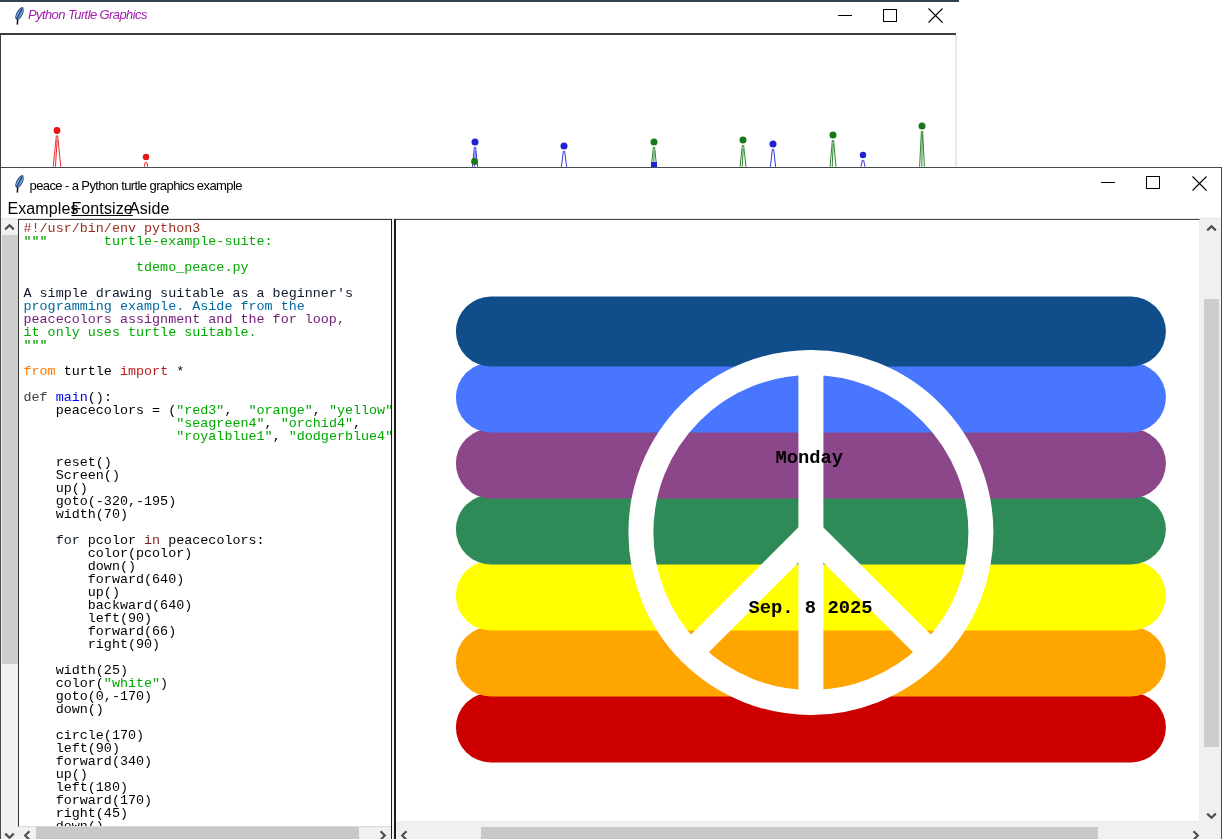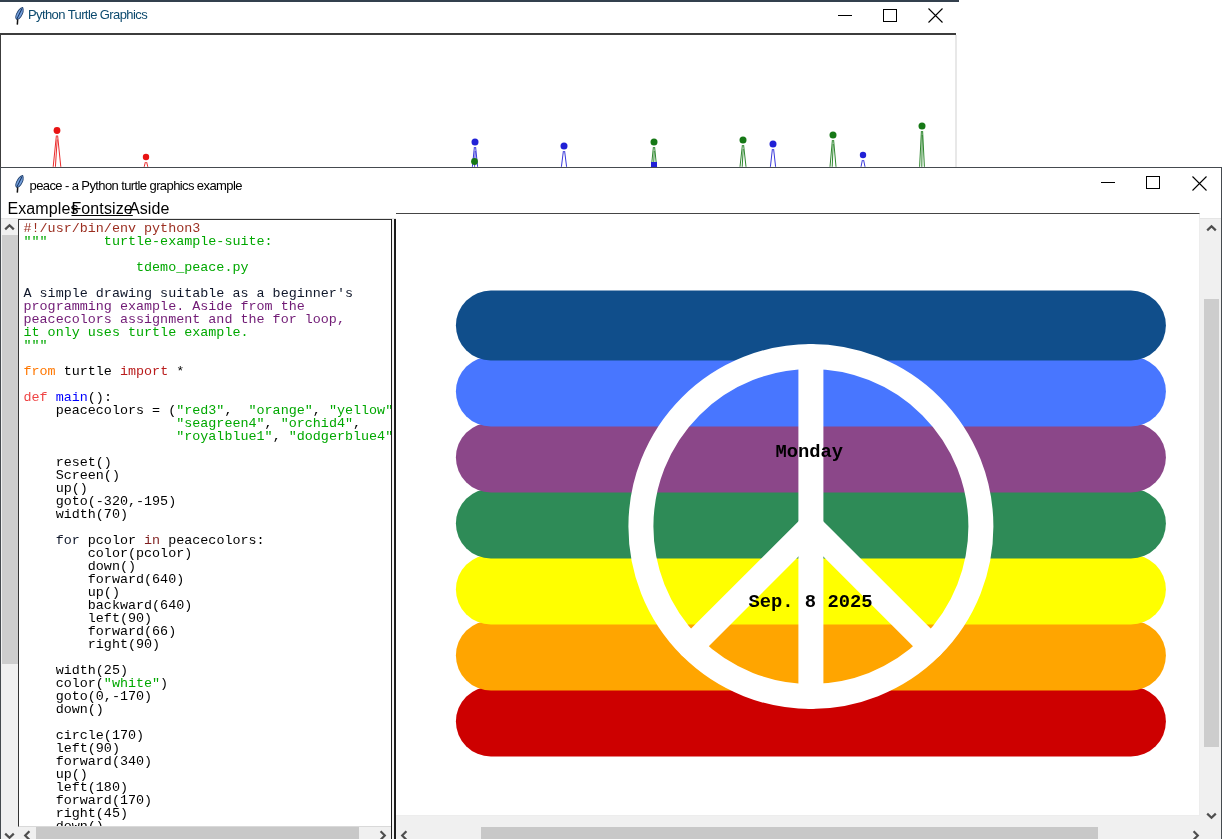--- a/index.html
+++ b/index.html
@@ -10,21 +10,21 @@
 
 <div class="abs" style="left:0; top:0; width:959px; height:170px; background:#fff;">
   <div class="abs" style="left:0; top:0; width:959px; height:1.5px; background:#33404d;"></div>
   <svg class="abs" style="left:13px; top:6px;" width="13" height="19" viewBox="0 0 13 19">
     <g transform="rotate(26 6.5 8)">
       <path d="M 6.5,0.7 C 8.7,2.5 9.4,6.2 8.9,9.9 C 8.6,12.3 7.6,13.7 6.3,14 C 4.9,13.7 4,12.1 3.8,9.4 C 3.6,5.8 4.6,2.3 6.5,0.7 Z" fill="#74a0dd" stroke="#25436e" stroke-width="0.9"></path>
       <line x1="6.4" y1="2.5" x2="6.3" y2="13.5" stroke="#153260" stroke-width="1"></line>
     </g>
     <path d="M 4.7,13.2 L 4.3,18.6" stroke="#111" stroke-width="1.5" fill="none"></path>
   </svg>
-  <div class="abs" style="left:28px; top:6.5px; font-size:13px; letter-spacing:-0.6px; color:#0c4a6e;">Python Turtle Graphics</div>
+  <div class="abs" style="left:28px; top:6.5px; font-size:13px; letter-spacing:-0.6px; color:#a21caf;font-style:italic;">Python Turtle Graphics</div>
   <div class="abs" style="left:838px; top:15px; width:14px; height:1.1px; background:#000;"></div>
   <div class="abs" style="left:883px; top:8.5px; width:13.5px; height:13.5px; border:1.1px solid #000;"></div>
   <svg class="abs" style="left:928px; top:8px;" width="15" height="15" viewBox="0 0 15 15">
     <path d="M 0.5,0.5 L 14.5,14.5 M 14.5,0.5 L 0.5,14.5" stroke="#000" stroke-width="1.1"></path>
     </svg>
   <div class="abs" style="left:0; top:32.5px; width:956px; height:2px; background:#3c3c3c;"></div>
   <div class="abs" style="left:0; top:34.5px; width:955px; height:136px; background:#fff; border-left:1.5px solid #3c3c3c;"></div>
   <div class="abs" style="left:955px; top:34.5px; width:2px; height:136px; background:#e8e8e8;"></div>
   <svg class="abs" style="left:0; top:0;" width="959" height="170" viewBox="0 0 959 170">
       <path d="M 53.2,166.8 L 56.4,135.5" fill="none" stroke="#e81313" stroke-width="0.9"></path>
@@ -107,28 +107,28 @@
       </svg>
     </div>
 
   <div class="abs" style="left:17px; top:51px; width:373px; height:607.5px; background:#fff; border:1px solid #333; border-right:none; border-bottom:1px solid #d9d9d9; overflow:hidden;">
     <pre style="position:absolute; left:4.5px; top:1.5px; font-family:'Liberation Mono',monospace; font-size:13.4px; line-height:13px; color:#000;"><span style="color:#9b2e20">#!/usr/bin/env python3</span>
 <span style="color:#00a800">"""       turtle-example-suite:</span>
 <span style="color:#00a800"></span>
 <span style="color:#00a800">              tdemo_peace.py</span>
 <span style="color:#00a800"></span>
 <span style="color:#0f172a">A simple drawing suitable as a beginner's</span>
-<span style="color:#701a75">programming example. Aside from the</span>
+<span style="color:#0369a1">programming example. Aside from the</span>
 <span style="color:#701a75">peacecolors assignment and the for loop,</span>
-<span style="color:#00a800">it only uses turtle example.</span>
+<span style="color:#00a800">it only uses turtle suitable.</span>
 <span style="color:#00a800">"""</span>
 
 <span style="color:#ff7700">from</span> turtle <span style="color:#b91c1c">import</span> *
 
-<span style="color:#ef4444">def</span> <span style="color:#0000ff">main</span>():
+<span style="color:#404040">def</span> <span style="color:#0000ff">main</span>():
     peacecolors = (<span style="color:#00a800">"red3"</span>,  <span style="color:#00a800">"orange"</span>, <span style="color:#00a800">"yellow"</span>,
                    <span style="color:#00a800">"seagreen4"</span>, <span style="color:#00a800">"orchid4"</span>,
                    <span style="color:#00a800">"royalblue1"</span>, <span style="color:#00a800">"dodgerblue4"</span>)
 
     reset()
     Screen()
     up()
     goto(-320,-195)
     width(70)
 
@@ -163,21 +163,21 @@
         <path d="M 10.4,4.2 L 6.2,8.5 L 10.4,12.8" fill="none" stroke="#4e4e4e" stroke-width="2.2"></path>
       </svg>
     </div>
   <div class="abs" style="left:35.3px; top:658.5px; width:323px; height:13.5px; background:#c8c8c8;"></div>
   <div class="abs" style="left:372.8px; top:658.5px;">
       <svg width="17" height="17" viewBox="0 0 17 17">
         <path d="M 6.6,4.2 L 10.8,8.5 L 6.6,12.8" fill="none" stroke="#4e4e4e" stroke-width="2.2"></path>
       </svg>
     </div>
 
-  <div class="abs" style="left:394.9px; top:45px; width:804px; height:602.5px; background:#fff; border-top:1px solid #454545; border-right:1px solid #ededed; border-bottom:1px solid #ededed; overflow:hidden;">
+  <div class="abs" style="left:394.9px; top:51px; width:804px; height:602.5px; background:#fff; border-top:1px solid #454545; border-right:1px solid #ededed; border-bottom:1px solid #ededed; overflow:hidden;">
     <svg style="position:absolute; left:0; top:0;" width="803" height="601" viewBox="0 0 803 601">
       <rect x="59.89999999999998" y="472.5" width="710" height="70" rx="35" ry="35" fill="#CD0000"></rect>
         <rect x="59.89999999999998" y="406.5" width="710" height="70" rx="35" ry="35" fill="#FFA500"></rect>
         <rect x="59.89999999999998" y="340.5" width="710" height="70" rx="35" ry="35" fill="#FFFF00"></rect>
         <rect x="59.89999999999998" y="274.5" width="710" height="70" rx="35" ry="35" fill="#2E8B57"></rect>
         <rect x="59.89999999999998" y="208.5" width="710" height="70" rx="35" ry="35" fill="#8B4789"></rect>
         <rect x="59.89999999999998" y="142.5" width="710" height="70" rx="35" ry="35" fill="#4876FF"></rect>
         <rect x="59.89999999999998" y="76.5" width="710" height="70" rx="35" ry="35" fill="#104E8B"></rect>
       <g stroke="#ffffff" stroke-width="25" stroke-linecap="round" fill="none">
           <circle cx="414.9" cy="312.5" r="170"></circle>

